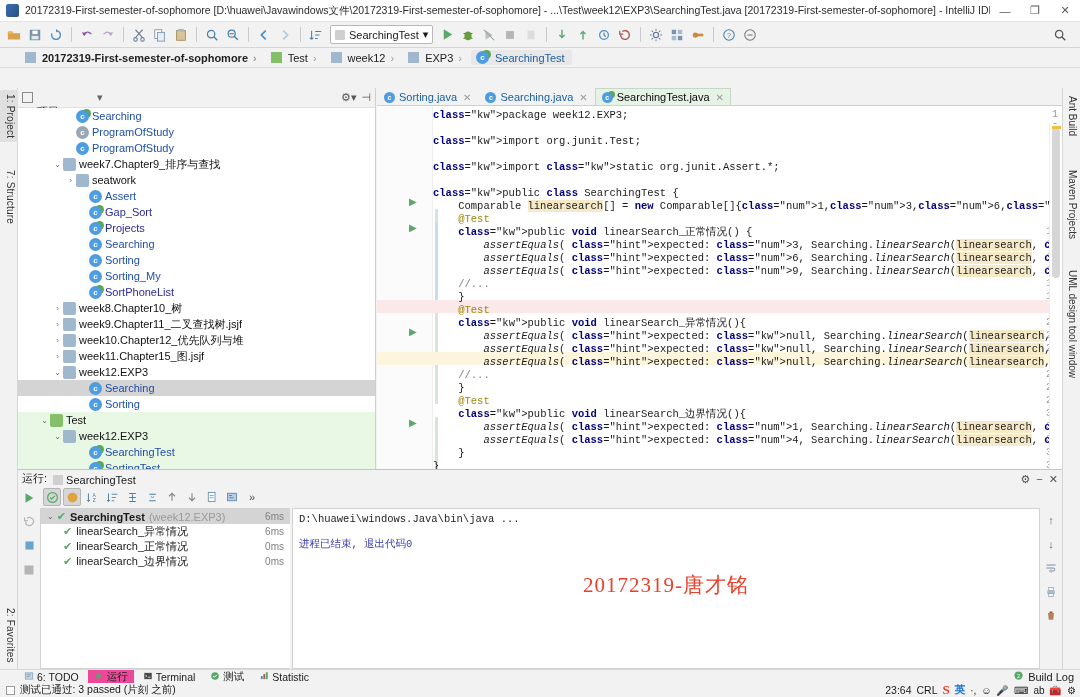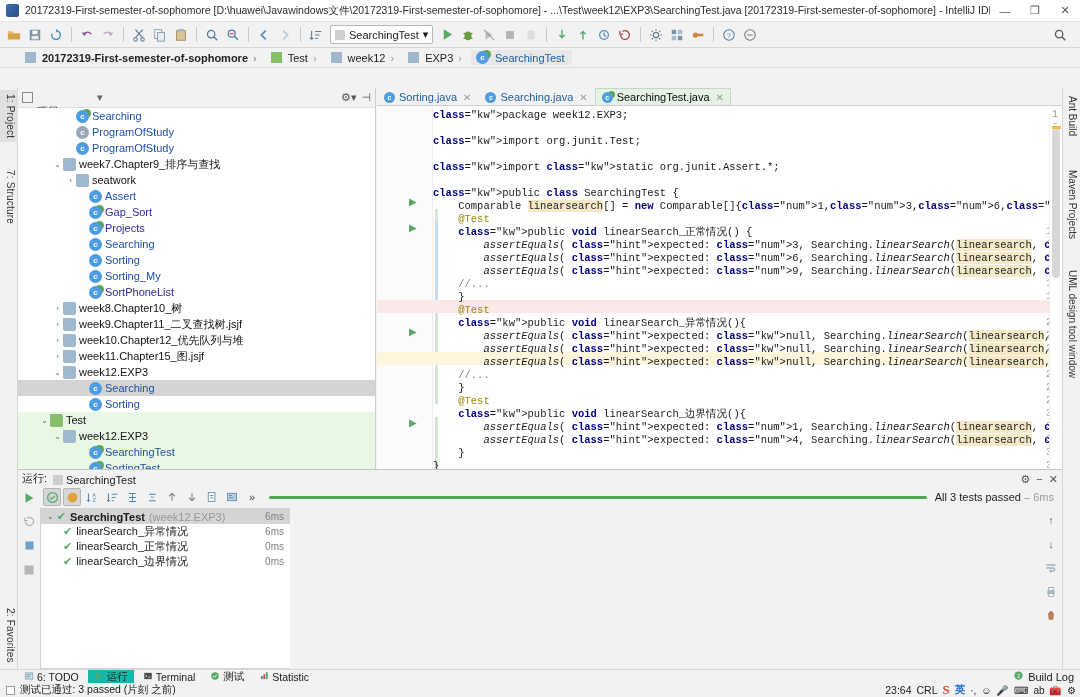--- a/index.html
+++ b/index.html
@@ -137,21 +137,21 @@
   .watermark { position:absolute; left:0; right:0; top:62px; text-align:center; color:#e8402a;
                font-family:"Liberation Serif", serif; font-size:21px; letter-spacing:1px;}
   .run-right { position:absolute; right:0; top:38px; bottom:0; width:22px; display:flex; flex-direction:column;
                align-items:center; gap:8px; padding-top:4px; color:#666;}
   .run-right .b { width:16px;height:16px;display:flex;align-items:center;justify-content:center; font-size:11px;}
 
   
   .btabs { position:absolute; left:0; right:0; bottom:14px; height:14px; background:#f2f2f2; display:flex;
            align-items:center; padding-left:18px; gap:3px; border-top:1px solid #d8d8d8;}
   .btab { display:flex; align-items:center; gap:3px; font-size:10.5px; padding:0 6px; height:14px; color:#1a1a1a;}
-  .btab.active { background:#14b8a6; }
+  .btab.active { background:#ec4899; }
   .btabs .right { margin-left:auto; display:flex; align-items:center; gap:4px; padding-right:6px;}
   .statusbar { position:absolute; left:0; right:0; bottom:0; height:14px; background:#f2f2f2; display:flex;
                align-items:center; padding-left:6px; font-size:10.5px; color:#1a1a1a; gap:5px;}
   .statusbar .right { margin-left:auto; display:flex; align-items:center; gap:5px; padding-right:4px;}
   .sq { width:9px;height:9px;border:1px solid #9a9a9a;background:#fff;display:inline-block;}
   .trayicon { font-size:10px; }
 
   .sogou { color:#e8402a; font-family:"Liberation Serif",serif; font-weight:bold; font-size:13px; }
 </style>
 </head>
@@ -730,29 +730,20 @@
               <path d="M5 6h5M5 9h5" stroke="#4a7fa8" stroke-width="0.9"></path>
             </svg>
         </div>
         <div class="ttb">
           <svg width="12" height="12" viewBox="0 0 16 16">
               <rect x="2" y="3" width="12" height="10" fill="#b8cde0" stroke="#4a7fa8"></rect>
               <path d="M4 6h4M4 9h6" stroke="#3a6a92" stroke-width="0.9"></path>
             </svg>
         </div>
         <div class="ttb">»</div>
-        <div class="progress-wrap">
-          <div class="progress">
-            <i id="progress-fill" style="width: 100%;"></i>
-          </div>
-          <span class="ptxt">
-            <span>All 3 tests passed</span>
-            <span class="ms"> – <span>6ms</span></span>
-          </span>
-        </div>
       </div>
 
       <div class="testtree" id="test-tree">
           <div class="trow sel" style="padding-left: 6px;">
             <span style="color: rgb(102, 102, 102); font-size: 8px; margin-right: 3px;">⌄</span>
             <span class="tchk" style="color: rgb(89, 168, 105); margin-right: 4px; font-size: 11px;">✔</span>
             <span style="font-weight: bold;">SearchingTest</span>
             <span class="tpkg">(week12.EXP3)</span>
             <span class="tms">6ms</span>
           </div>
@@ -766,20 +757,25 @@
             <span>linearSearch_正常情况</span>
             <span class="tms">0ms</span>
           </div>
           <div class="trow" style="padding-left: 22px;">
             <span class="tchk" style="color: rgb(89, 168, 105); margin-right: 4px; font-size: 11px;">✔</span>
             <span>linearSearch_边界情况</span>
             <span class="tms">0ms</span>
           </div>
         </div>
 
+      <div class="console">
+        <div class="c1">D:\huawei\windows.Java\bin\java ...</div>
+        <div class="c2">进程已结束, 退出代码0</div>
+        <div class="watermark">20172319-唐才铭</div>
+      </div>
 
       <div class="run-right">
         <div class="b">↑</div>
         <div class="b">↓</div>
         <div class="b">
           <svg width="12" height="12" viewBox="0 0 16 16">
               <path d="M2 4h12M2 8h9a2 2 0 1 1 0 4H8M8 10l-2 2 2 2" stroke="#6b7f99" stroke-width="1.2" fill="none"></path>
             </svg>
         </div>
         <div class="b">

